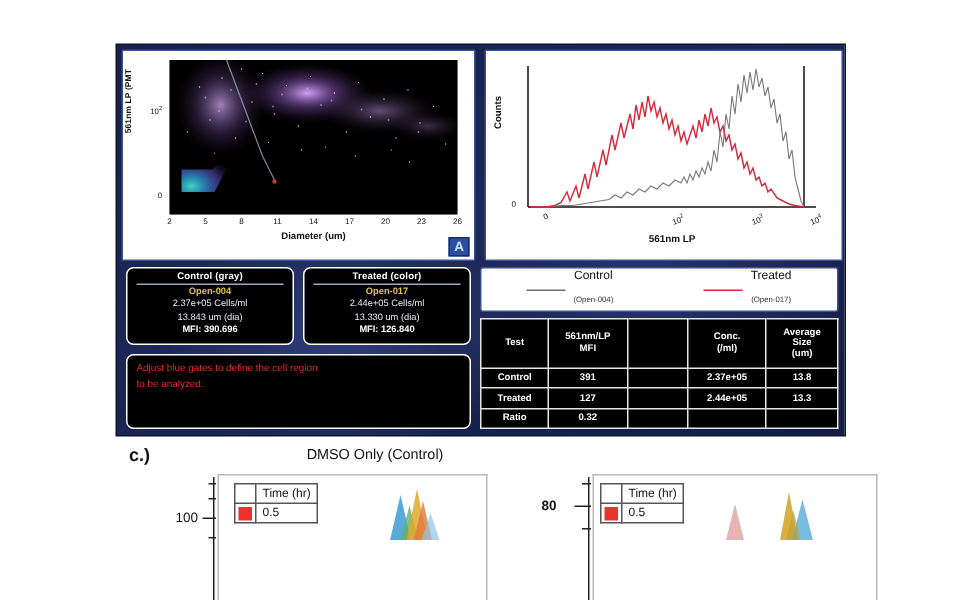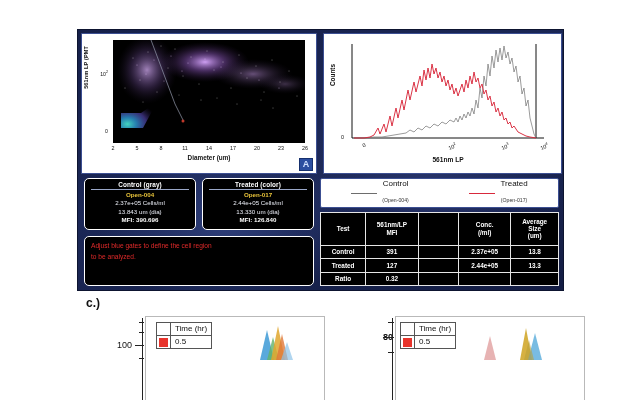--- a/index.html
+++ b/index.html
@@ -361,20 +361,21 @@
         <td></td>
       </tr>
     </tbody>
       </table>
   </div>
 
   <div class="panel-c">
 
     <div class="c-label" style="left:86px; top:4px;">c.)</div>
 
+    <div class="c-title" style="left:150px; top:6px; width:200px;">DMSO Only (Control)</div>
     <div class="c-chartbox" style="left:145px; top:24px; width:180px; height:84px;"></div>
     <div class="c-ytitle" style="left:96px; top:48px; width:36px;">100</div>
     <div class="c-axis" style="left:142px; top:26px; height:82px;"></div>
     <div class="c-tick" style="left:135px; top:53px; width:9px;"></div>
     <div class="c-tick" style="left:139px; top:30px; width:5px;"></div>
     <div class="c-tick" style="left:139px; top:40px; width:5px;"></div>
     <div class="c-tick" style="left:139px; top:66px; width:5px;"></div>
 
     <table class="c-legend" style="left:156px; top:30px;">
       <tbody>
@@ -395,21 +396,21 @@
       <svg width="50" height="36" viewBox="0 0 50 36">
         <path d="M6 36 L13 6 L20 36 Z" fill="#3d9ad6" opacity="0.85"></path>
         <path d="M13 36 L19 13 L25 36 Z" fill="#62b36a" opacity="0.8"></path>
         <path d="M17 36 L24 2 L31 36 Z" fill="#e0a72e" opacity="0.85"></path>
         <path d="M22 36 L28 10 L34 36 Z" fill="#e0783a" opacity="0.8"></path>
         <path d="M27 36 L33 18 L39 36 Z" fill="#8fc3e8" opacity="0.7"></path>
       </svg>
     </div>
 
     <div class="c-chartbox" style="left:395px; top:24px; width:190px; height:84px;"></div>
-    <div class="c-ytitle" style="left:369px; top:40px; width:24px;font-weight:bold;">80</div>
+    <div class="c-ytitle" style="left:347px; top:40px; width:24px;font-weight:bold;">80</div>
     <div class="c-axis" style="left:392px; top:26px; height:82px;"></div>
     <div class="c-tick" style="left:383px; top:45px; width:11px;"></div>
     <div class="c-tick" style="left:388px; top:30px; width:6px;"></div>
     <div class="c-tick" style="left:388px; top:60px; width:6px;"></div>
 
     <table class="c-legend" style="left:400px; top:30px;">
       <tbody>
           <tr>
         <td class="sw"></td>
         <td>Time (hr)</td>

